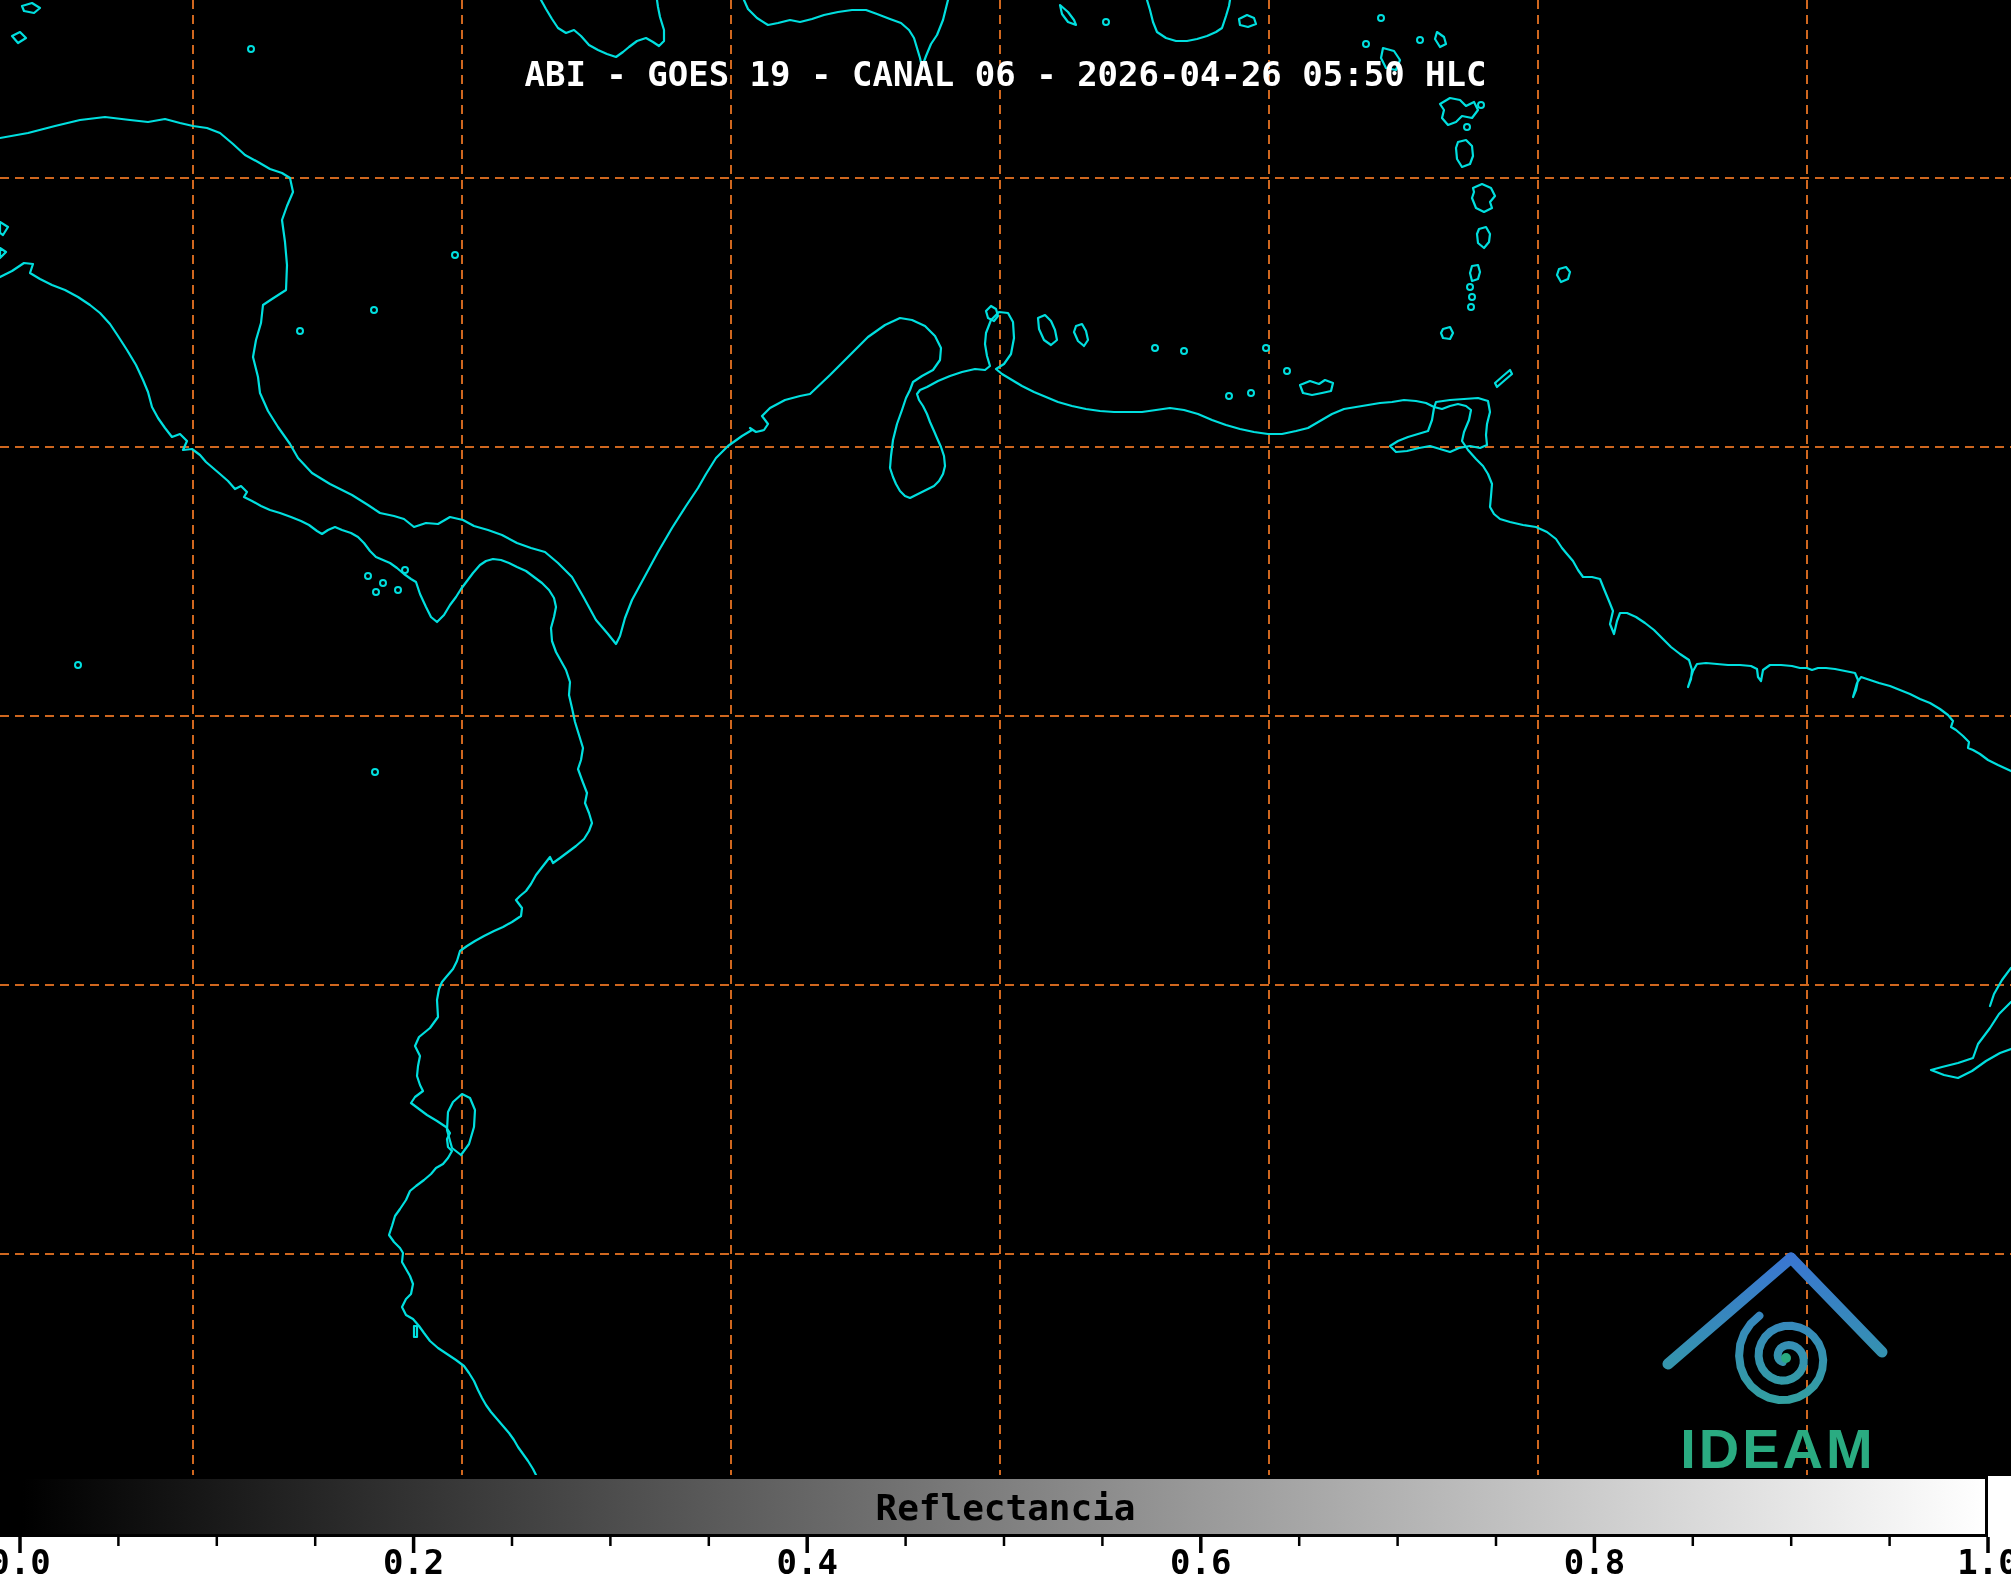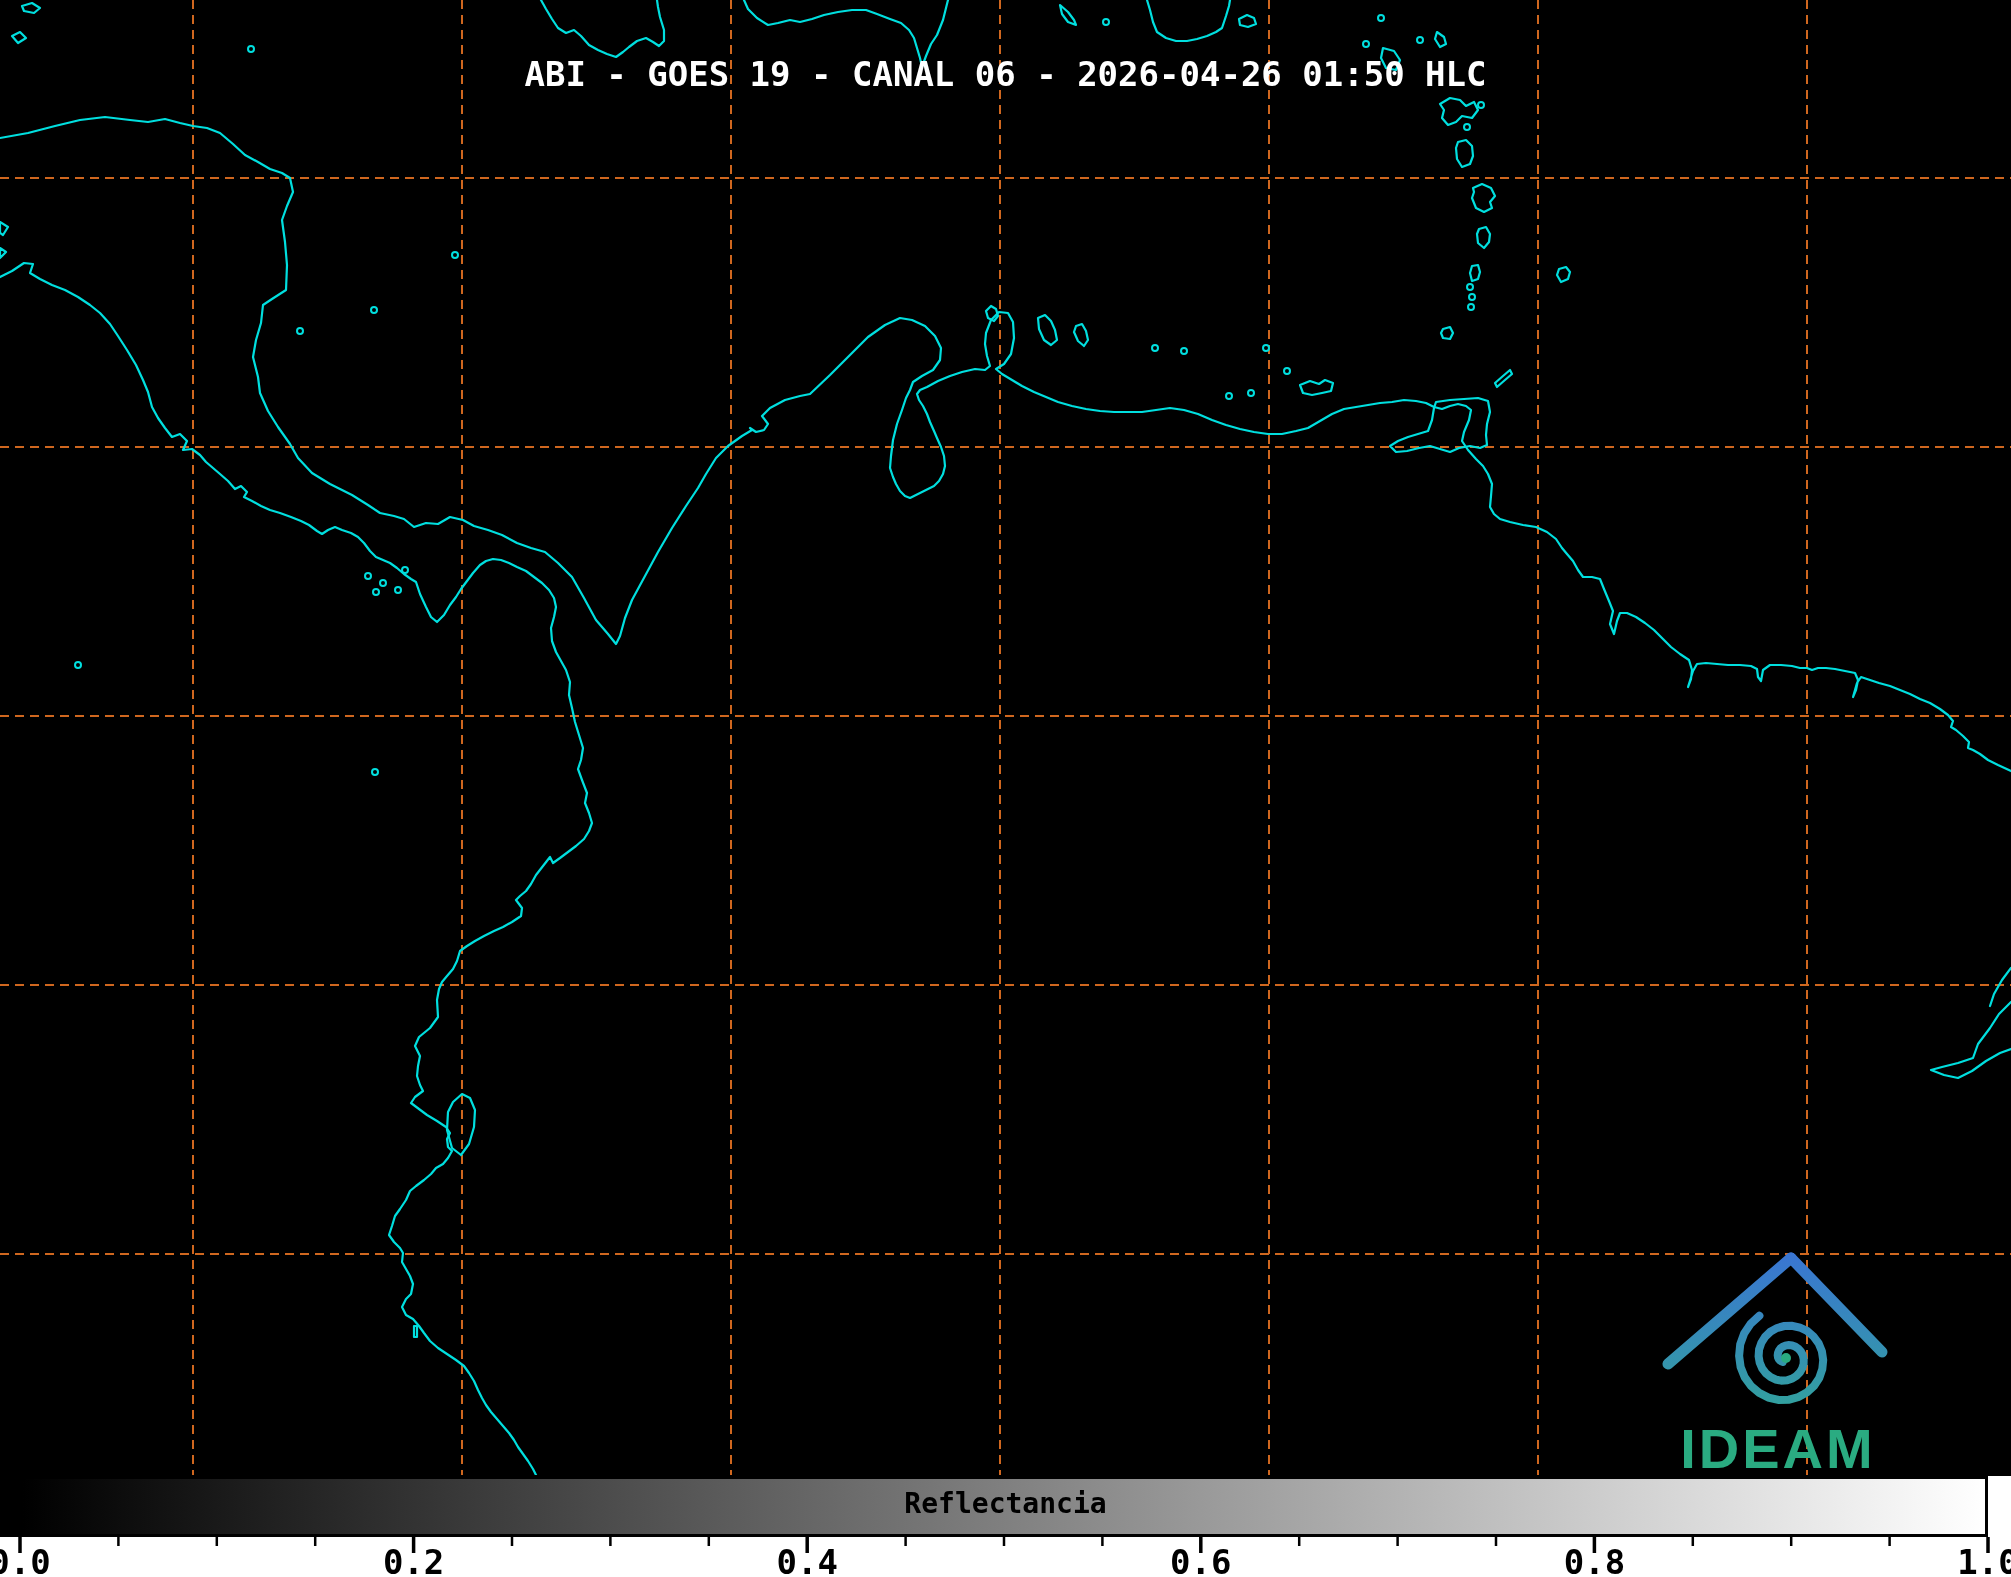--- a/index.html
+++ b/index.html
@@ -6,30 +6,30 @@
   #screen{position:relative;width:2011px;height:1577px;background:#000;overflow:hidden;
           font-family:"DejaVu Sans Mono", monospace;}
   #scene{position:absolute;left:0;top:0;z-index:2;}
   #image-title{position:absolute;left:0;top:54px;width:100%;text-align:center;
                color:#ffffff;font-size:34px;font-weight:bold;letter-spacing:0px;z-index:4;}
   #cbar{position:absolute;left:20px;top:1476px;width:1968px;height:61px;box-sizing:border-box;
         border:3px solid #000;z-index:1;}
   #cbar-rightpatch{position:absolute;left:1988px;top:1476px;width:23px;height:61px;z-index:1;}
   #cbar-strip{position:absolute;left:0;top:1537px;width:2011px;height:40px;z-index:1;}
   #colorbar-label{position:absolute;left:0;top:1487px;width:100%;text-align:center;
-                  color:#000;font-size:28px;font-weight:bold;z-index:4;}
+                  color:#000;font-size:36px;font-weight:bold;z-index:4;}
   svg text.ticklab{font-family:"DejaVu Sans Mono", monospace;font-size:34px;font-weight:bold;}
   svg text.logotxt{font-family:"Liberation Sans", sans-serif;font-size:56px;font-weight:bold;letter-spacing:3px;}
 </style>
 </head>
 <body>
 
 <div id="screen" style="background: rgb(0, 0, 0);">
 
-  <div id="image-title">ABI - GOES 19 - CANAL 06 - 2026-04-26 01:50 HLC</div>
+  <div id="image-title">ABI - GOES 19 - CANAL 06 - 2026-04-26 05:50 HLC</div>
 
   <div id="cbar" style="background: linear-gradient(to right, rgb(0, 0, 0), rgb(255, 255, 255)); border-color: rgb(0, 0, 0);"></div>
   <div id="cbar-rightpatch" style="background: rgb(255, 255, 255);"></div>
   <div id="cbar-strip" style="background: rgb(255, 255, 255);"></div>
   <div id="colorbar-label">Reflectancia</div>
 
   <svg id="scene" width="2011" height="1577" viewBox="0 0 2011 1577">
     <defs>
       <clipPath id="mapclip">
           <rect x="0" y="0" width="2011" height="1475"></rect>

